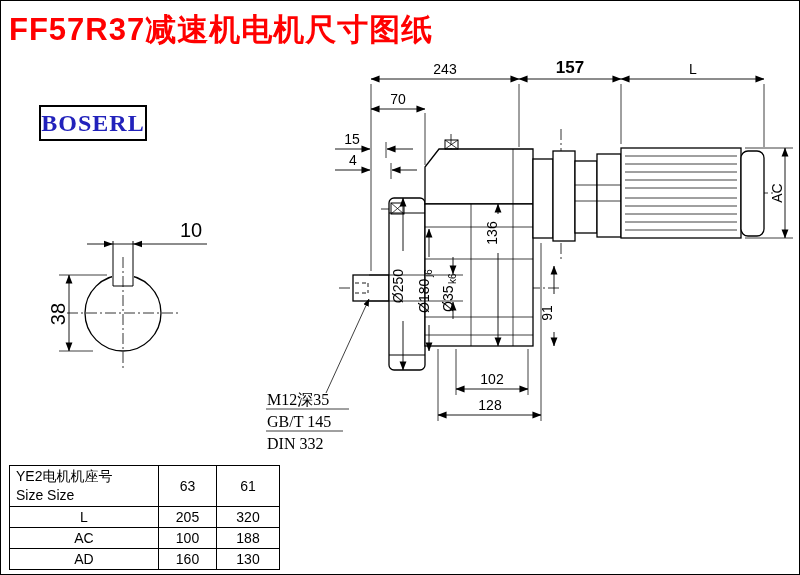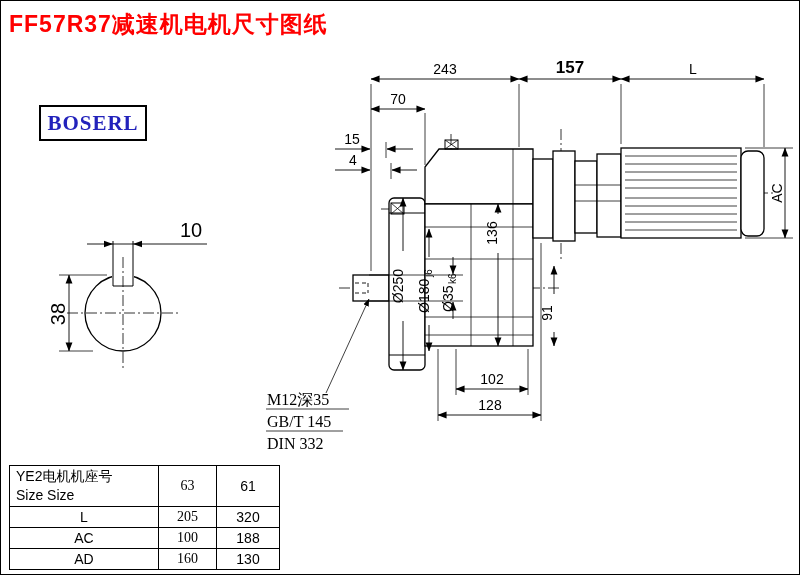--- a/index.html
+++ b/index.html
@@ -3,28 +3,28 @@
 <meta charset="utf-8">
 <style>
   html,body{margin:0;padding:0;background:#888;}
   #page{
     position:relative;width:798px;height:573px;background:#ffffff;
     border:1px solid #000;overflow:hidden;
     font-family:"Liberation Sans",sans-serif;
   }
   .title{
     position:absolute;left:8px;top:8px;
-    font-size:23px;font-weight:bold;color:#ff0000;
+    font-size:31px;font-weight:bold;color:#ff0000;
     letter-spacing:1px;white-space:nowrap;
   }
   .brand{
     position:absolute;left:38px;top:104px;width:104px;height:32px;
     border:2px solid #000;display:flex;align-items:center;justify-content:center;
     font-family:"Liberation Serif",serif;
-    font-size:21px;font-weight:bold;color:#2222bb;letter-spacing:1px;
+    font-size:24px;font-weight:bold;color:#2222bb;letter-spacing:1px;
   }
   svg{position:absolute;left:0;top:0;}
   svg text{font-family:"Liberation Sans",sans-serif;fill:#000;}
   .out{fill:#fff;stroke:#000;stroke-width:1.3;}
   .ln{stroke:#000;stroke-width:1;fill:none;}
   .thin{stroke:#000;stroke-width:0.75;fill:none;}
   .dim{stroke:#000;stroke-width:0.9;fill:none;}
   .cl{stroke:#000;stroke-width:0.8;fill:none;stroke-dasharray:11 3 2 3;}
   .hid{stroke:#000;stroke-width:0.9;fill:none;stroke-dasharray:4 3;}
   .dt{font-size:14px;}
@@ -34,21 +34,21 @@
   .tol{font-size:10px;}
   table.size{
     position:absolute;left:8px;top:464px;border-collapse:collapse;
     font-size:14px;color:#000;
   }
   table.size td{
     border:1px solid #000;text-align:center;vertical-align:middle;
     padding:0 2px;height:20px;
   }
   table.size td.c1{width:144px;}
-  table.size td.c2{width:53px;font-family:Liberation Serif, serif;}
+  table.size td.c2{width:53px;}
   table.size td.c3{width:58px;}
   table.size tr.hdr td{height:40px;}
   table.size .hl{display:block;line-height:19px;text-align:left;padding-left:4px;}
 </style>
 </head>
 <body>
 
 <div id="page">
 
   <div class="title">FF57R37减速机电机尺寸图纸</div>

